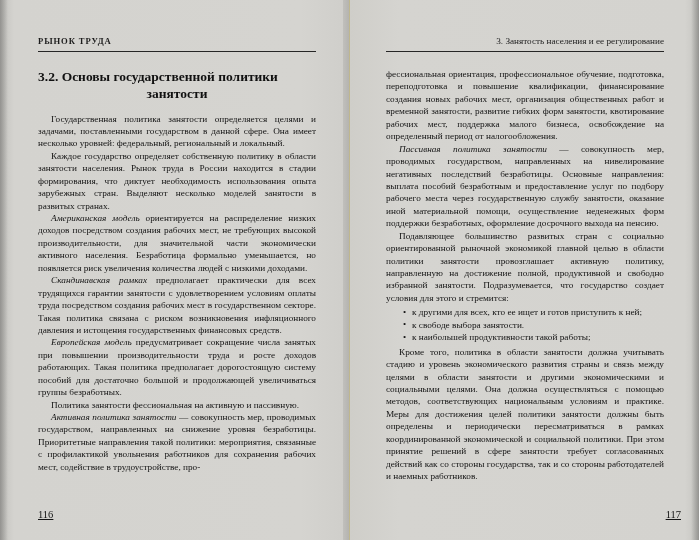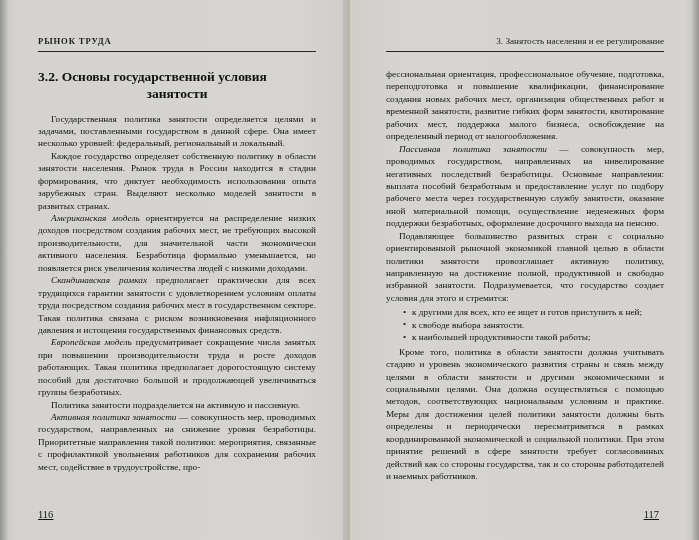--- a/index.html
+++ b/index.html
@@ -118,21 +118,21 @@
   }
   .folio {
     position: absolute;
     bottom: 20px;
     font-size: 10.5px;
     color: #141414;
     font-family: "Liberation Serif", serif;
     text-decoration: underline;
   }
   .page.left .folio { left: 38px; }
-  .page.right .folio { right: 40px; }
+  .page.right .folio { right: 18px; }
   .shadow-left {
     position: absolute;
     left: 0; top: 0; width: 8px; height: 540px;
     background: linear-gradient(to right, rgba(90,90,88,0.45), rgba(90,90,88,0));
     pointer-events: none;
   }
   .shadow-right {
     position: absolute;
     right: 0; top: 0; width: 8px; height: 540px;
     background: linear-gradient(to left, rgba(90,90,88,0.45), rgba(90,90,88,0));
@@ -144,30 +144,30 @@
 
 <div class="page-spread">
 
   <div class="page left">
     <div class="shadow-left"></div>
     <div class="content">
       <div class="runhead">РЫНОК ТРУДА</div>
       <div class="rule"></div>
 
       <h2 class="sec-title">
-        <span class="l1"><span>3.2.</span> <span>Основы государственной условия</span></span>
+        <span class="l1"><span>3.2.</span> <span>Основы государственной политики</span></span>
         <span class="l2">занятости</span>
       </h2>
 
       <p>Государственная политика занятости определяется целями и задачами, поставленными государством в данной сфере. Она имеет несколько уровней: федеральный, региональный и локальный.</p>
       <p>Каждое государство определяет собственную политику в области занятости населения. Рынок труда в России находится в стадии формирования, что диктует необходимость использования опыта зарубежных стран. Выделяют несколько моделей занятости в развитых странах.</p>
       <p><span class="it">Американская модель</span> ориентируется на распределение низких доходов посредством создания рабочих мест, не требующих высокой производительности, для значительной части экономически активного населения. Безработица формально уменьшается, но появляется риск увеличения количества людей с низкими доходами.</p>
       <p><span class="it">Скандинавская рамках</span> предполагает практически для всех трудящихся гарантии занятости с удовлетворением условиям оплаты труда посредством создания рабочих мест в государственном секторе. Такая политика связана с риском возникновения инфляционного давления и истощения государственных финансовых средств.</p>
       <p><span class="it">Европейская модель</span> предусматривает сокращение числа занятых при повышении производительности труда и росте доходов работающих. Такая политика предполагает дорогостоящую систему пособий для достаточно большой и продолжающей увеличиваться группы безработных.</p>
-      <p>Политика занятости подразделяется на активную и пассивную.</p>
+      <p>Политика занятости фессиональная на активную и пассивную.</p>
       <p><span class="it">Активная политика занятости</span> — совокупность мер, проводимых государством, направленных на снижение уровня безработицы. Приоритетные направления такой политики: мероприятия, связанные с профилактикой увольнения работников для сохранения рабочих мест, содействие в трудоустройстве, про-</p>
     </div>
     <div class="folio">116</div>
   </div>
 
   <div class="gutter"></div>
 
   <div class="page right">
     <div class="shadow-right"></div>
     <div class="content">

